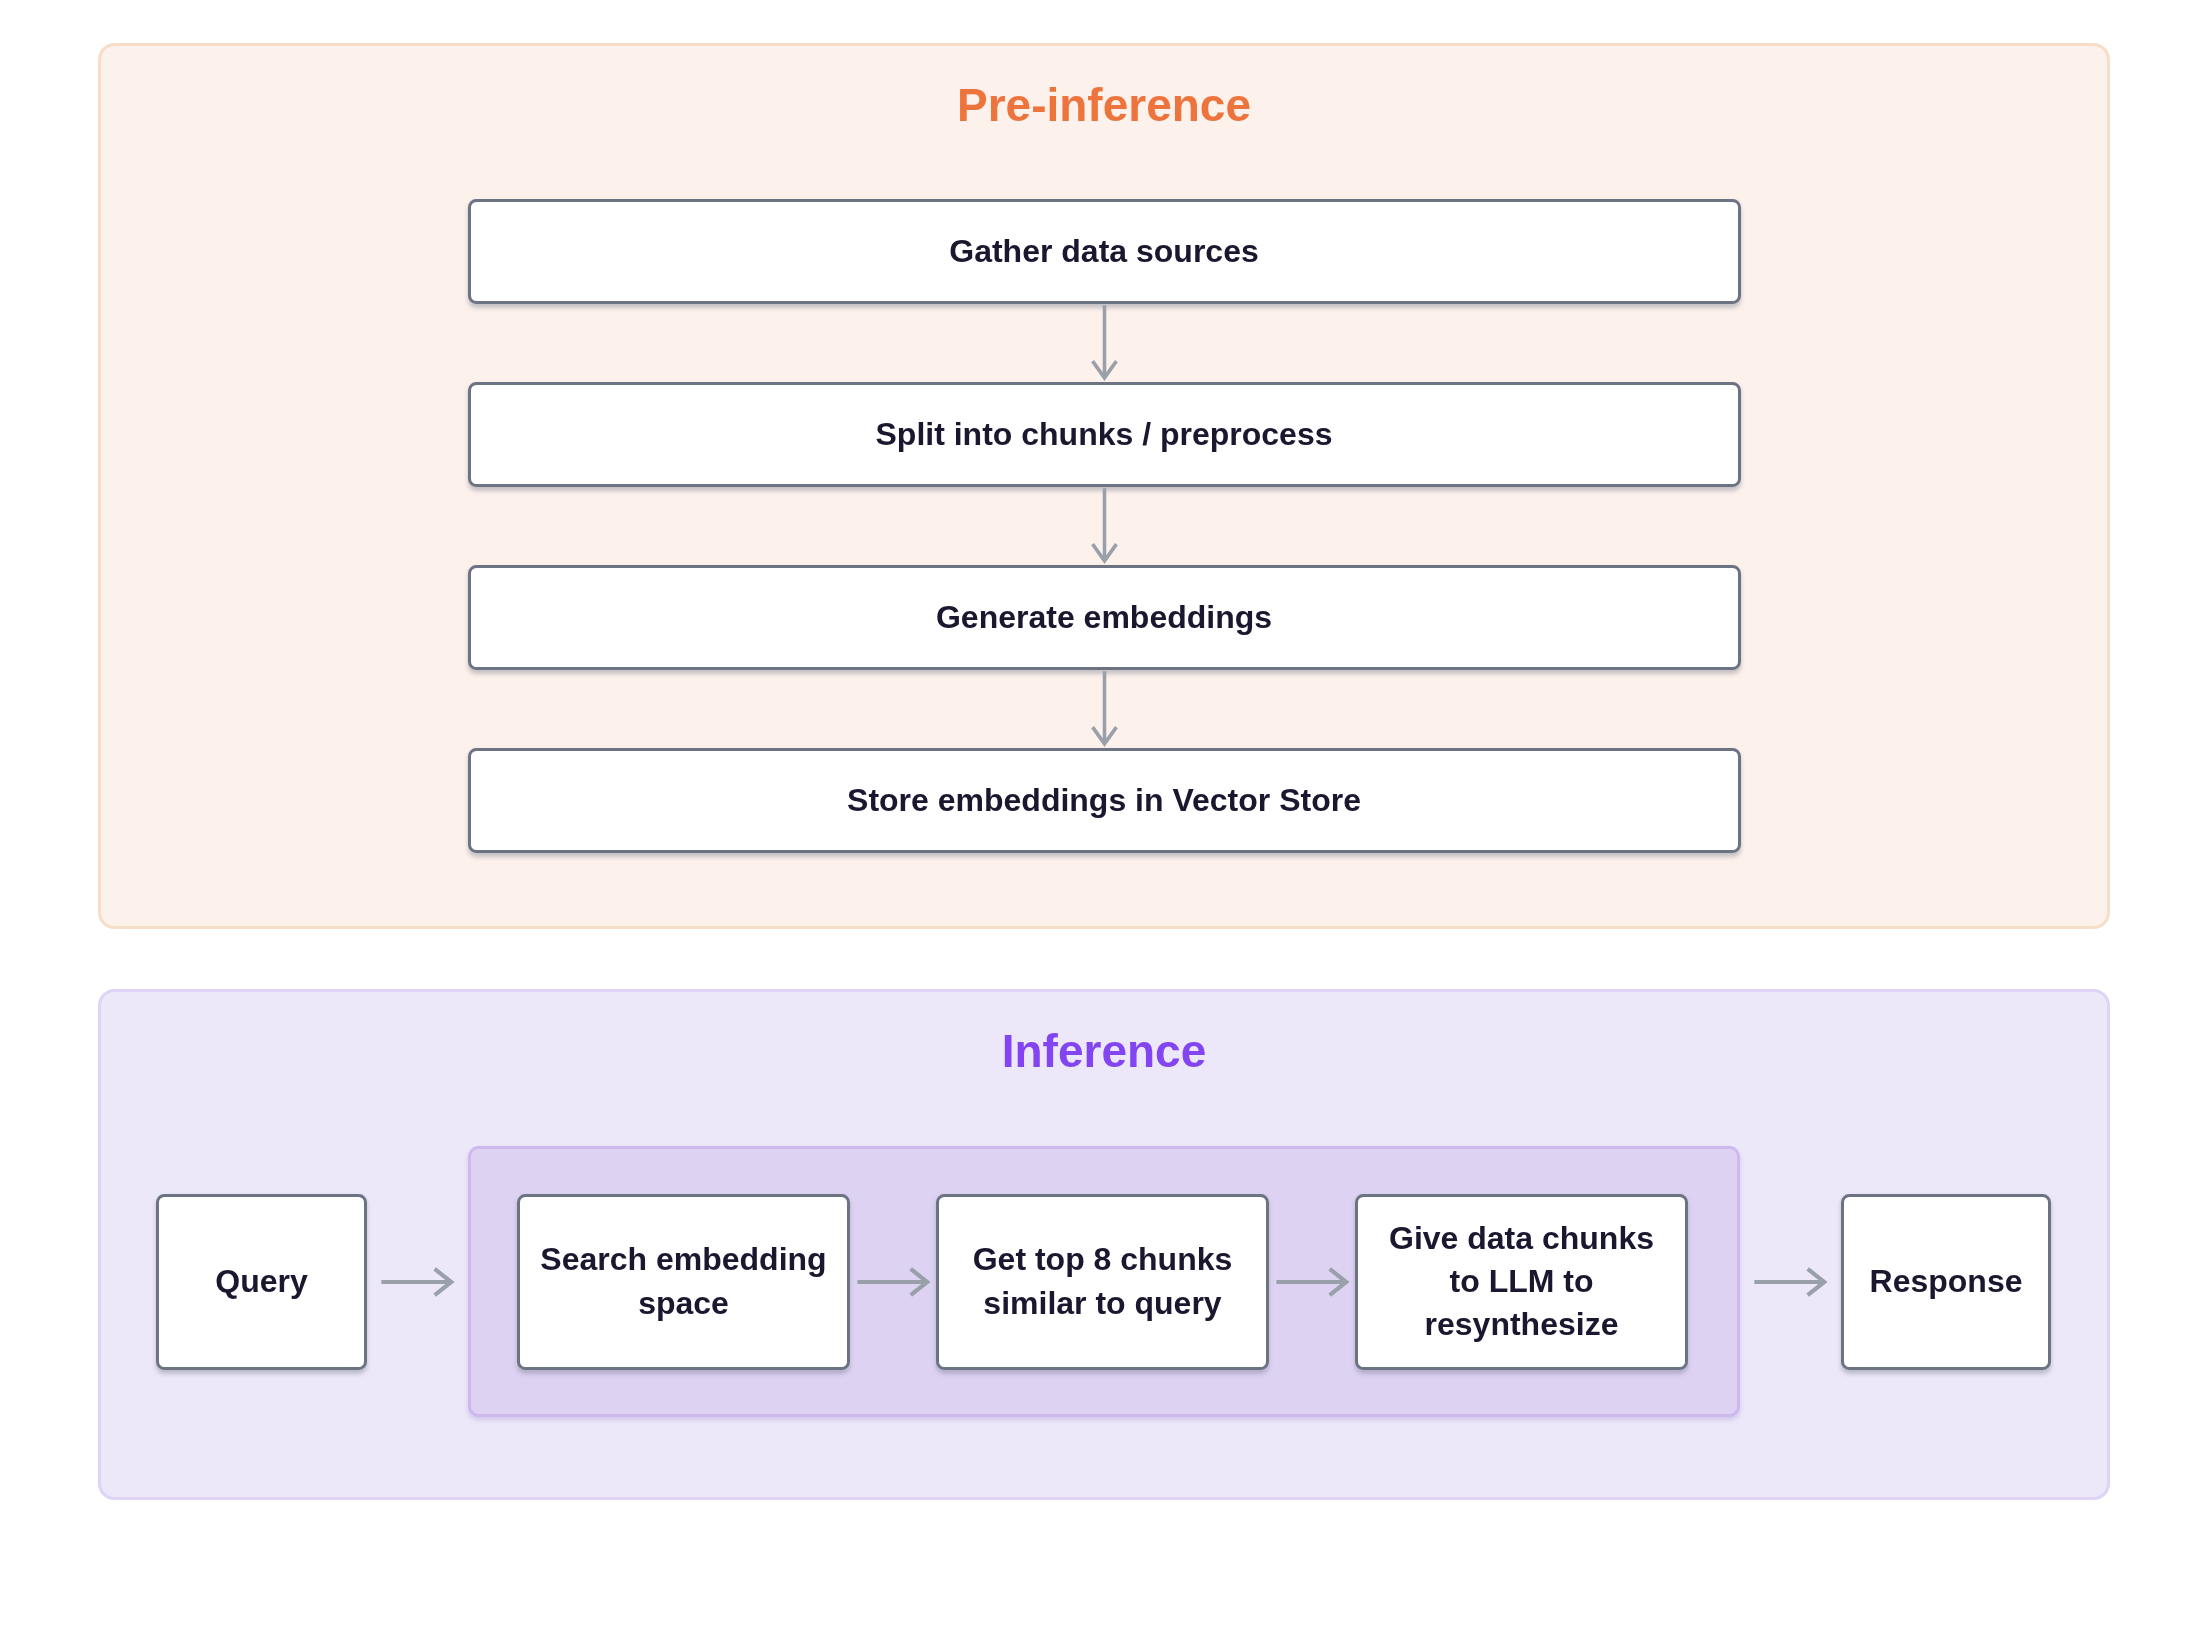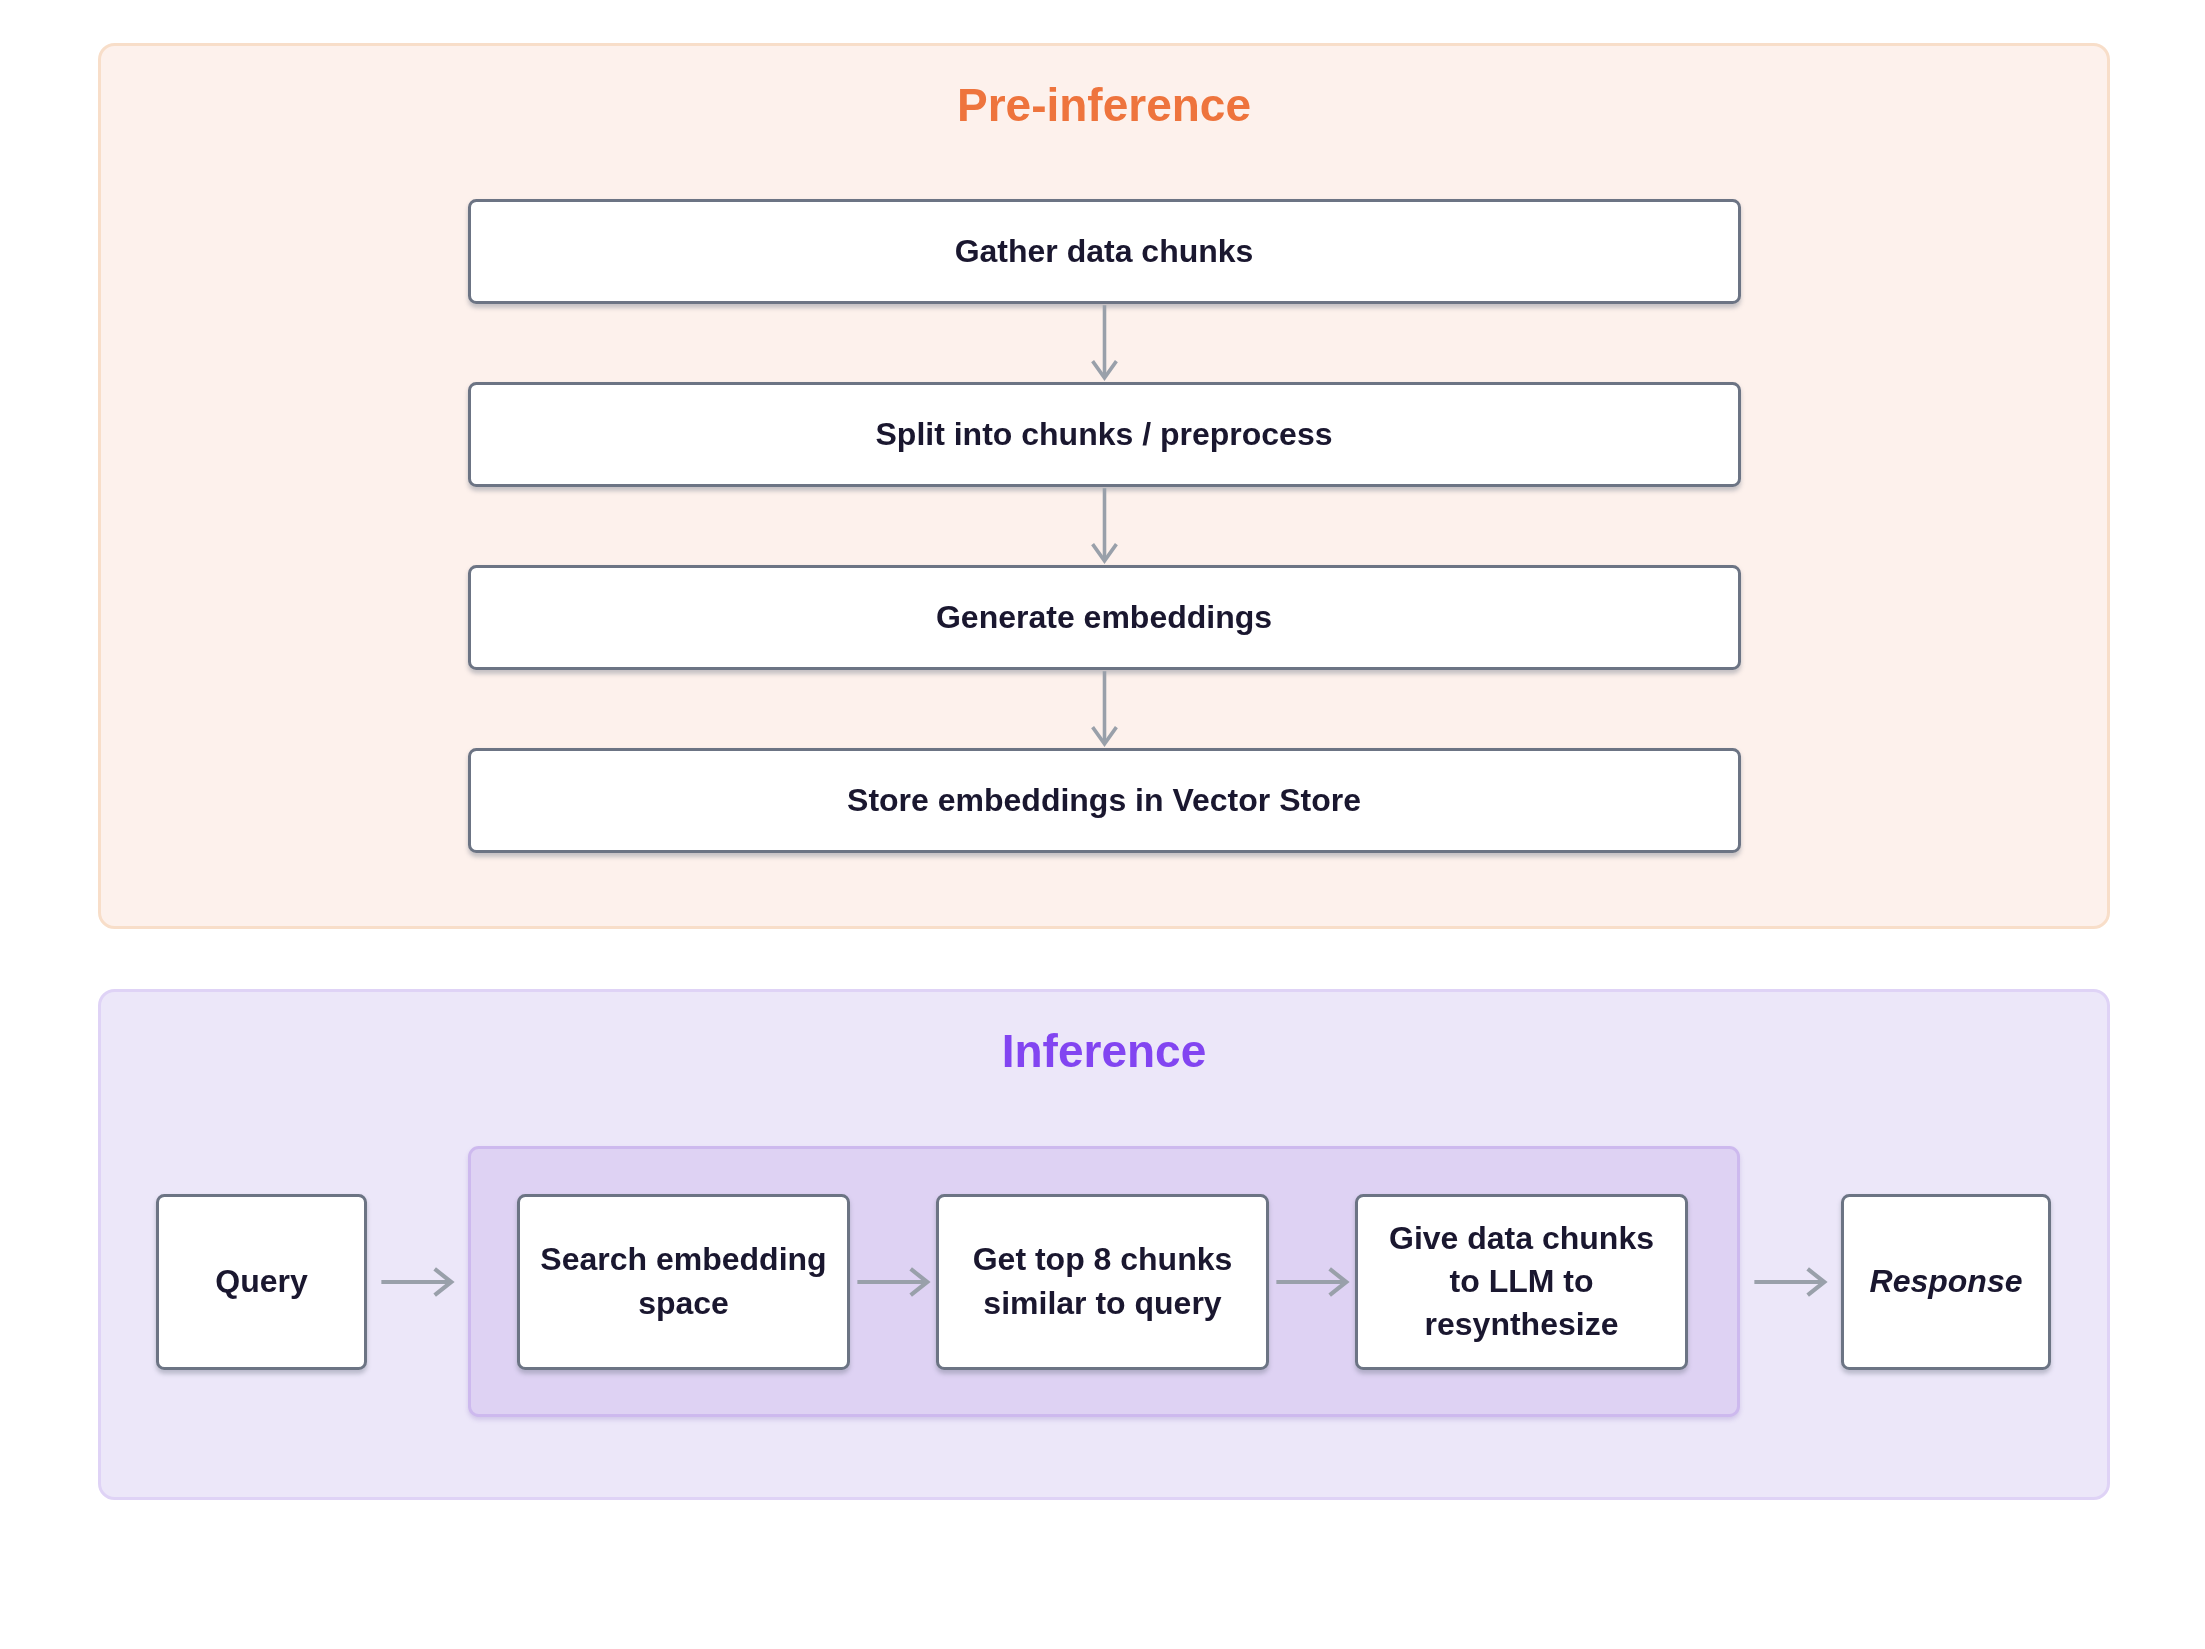--- a/index.html
+++ b/index.html
@@ -82,21 +82,21 @@
   .harrow {
     width: 101px;
     flex: 0 0 101px;
     display: flex;
     align-items: center;
     justify-content: center;
   }
   .harrow-inner { width: 86px; flex: 0 0 86px; }
 
   .node-query    { width: 211px; height: 176px; flex: 0 0 211px; }
-  .node-response { width: 210px; height: 176px; flex: 0 0 210px; font-style: italic; }
+  .node-response { width: 210px; height: 176px; flex: 0 0 210px; }
 
   .inner-container {
     width: 1272px;
     height: 271px;
     flex: 0 0 1272px;
     background: var(--inner-bg, #DED2F3);
     border: 3px solid var(--inner-border, #CDB9EE);
     border-radius: 10.7px;
     display: flex;
     align-items: center;
@@ -116,21 +116,21 @@
 <body>
 
 <div class="page">
 
   <section class="panel panel-pre">
     <h2 class="section-title title-pre">Pre-inference</h2>
 
     <div class="vstack">
 
       <div class="node">
-        <span>Gather data chunks</span>
+        <span>Gather data sources</span>
       </div>
 
       <div class="varrow">
         <svg class="arrow-svg" width="31" height="78" viewBox="0 0 52 131">
           <line x1="26" y1="2" x2="26" y2="122" stroke-width="6"></line>
           <polyline points="6,96 26,124 46,96" stroke-width="6"></polyline>
         </svg>
       </div>
 
       <div class="node">

